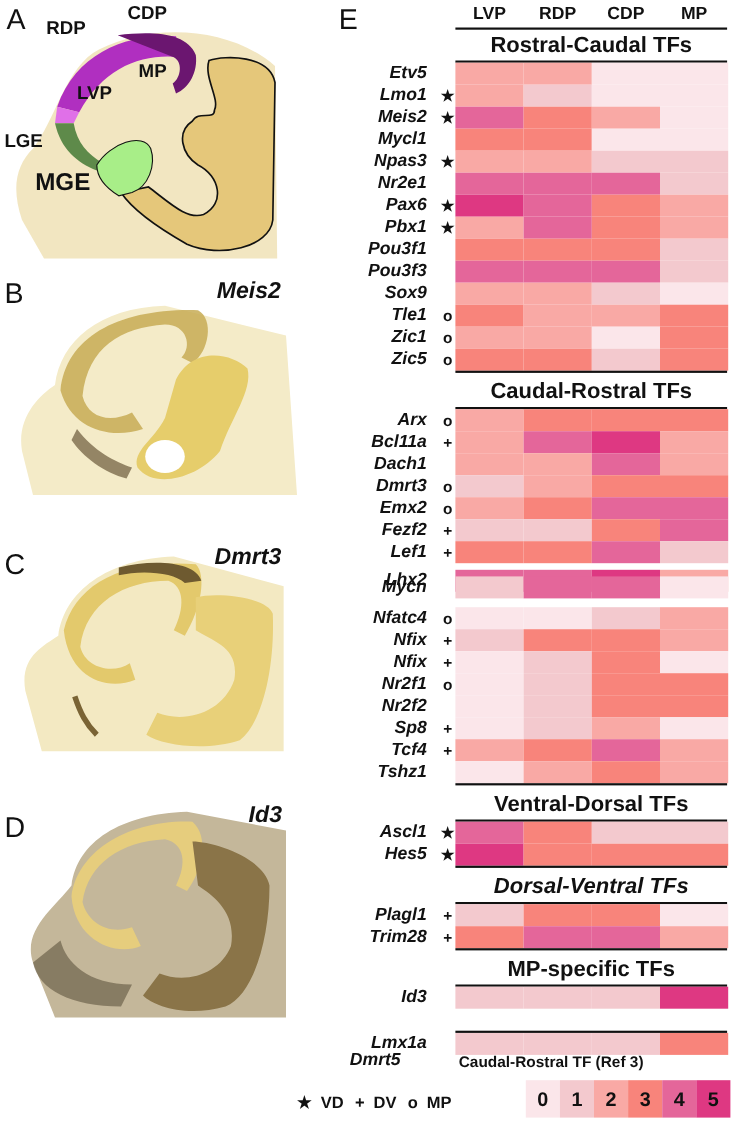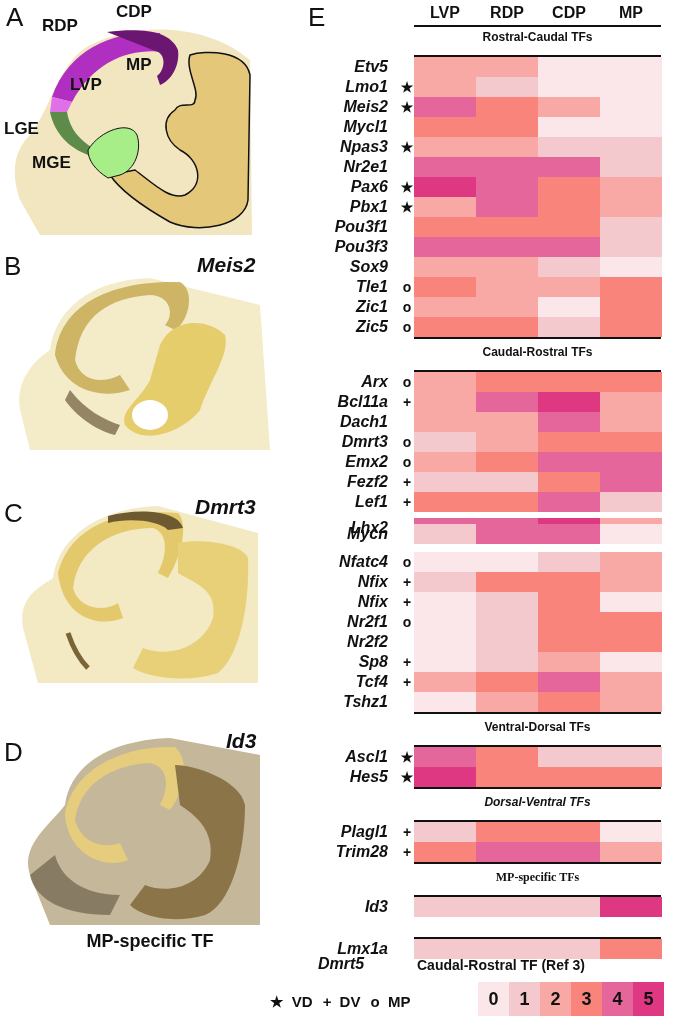--- a/index.html
+++ b/index.html
@@ -5,21 +5,21 @@
   html,body{margin:0;padding:0;background:#fff;}
   body{width:673px;height:1022px;position:relative;overflow:hidden;font-family:"Liberation Sans",sans-serif;color:#111;}
   .abs{position:absolute;}
   .panel-letter{font-size:26px;font-weight:400;font-family:"Liberation Sans",sans-serif;}
   .gene-title{font-style:italic;font-weight:700;font-size:21px;}
   .caption{font-weight:700;font-size:18px;text-align:center;width:300px;}
   
   #heat{position:absolute;left:300px;top:0;width:373px;height:1022px;}
   .colhdr{position:absolute;top:4px;font-weight:700;font-size:16px;width:62px;text-align:center;}
   .hline{position:absolute;left:114px;width:247px;height:2px;background:#111;}
-  .sec-title{position:absolute;left:114px;width:247px;text-align:center;font-weight:700;font-size:12px;}
+  .sec-title{position:absolute;left:114px;width:247px;text-align:center;font-weight:700;font-size:20px;}
   .row{position:absolute;left:0;width:373px;height:20px;}
   .gname{position:absolute;right:285px;top:0;font-style:italic;font-weight:700;font-size:16px;line-height:20px;white-space:nowrap;}
   .mark{position:absolute;left:100px;top:0;width:14px;font-size:14px;font-weight:700;line-height:20px;text-align:center;}
   .cell{position:absolute;top:0;height:20px;width:62px;}
   .legend-sw{position:absolute;top:1000px;width:31px;height:22px;font-weight:700;font-size:18px;text-align:center;line-height:22px;}
 </style>
 </head>
 <body>
 
 <div class="abs" style="left:0;top:0;width:300px;height:240px;">
@@ -31,21 +31,21 @@
     <path d="M52,97 L72,102 L67,112 L50,112 Z" fill="#e070e8"></path>
     <path d="M50,112 L67,112 C70,130 80,140 93,148 L88,155 C70,148 55,135 50,112 Z" fill="#5e8a4a"></path>
     <path d="M88,150 C100,130 130,120 137,135 C142,150 135,170 120,175 L108,178 C95,170 88,160 88,150 Z" fill="#a8ee88" stroke="#111" stroke-width="1"></path>
   </svg>
   <div class="abs panel-letter" style="left:6px;top:2px;">A</div>
   <div class="abs" style="left:42px;top:16px;font-weight:700;font-size:17px;">RDP</div>
   <div class="abs" style="left:116px;top:2px;font-weight:700;font-size:17px;">CDP</div>
   <div class="abs" style="left:126px;top:55px;font-weight:700;font-size:17px;">MP</div>
   <div class="abs" style="left:70px;top:75px;font-weight:700;font-size:17px;">LVP</div>
   <div class="abs" style="left:4px;top:119px;font-weight:700;font-size:17px;">LGE</div>
-  <div class="abs" style="left:32px;top:153px;font-weight:700;font-size:17px;">MGE</div>
+  <div class="abs" style="left:32px;top:153px;font-weight:700;font-size:22px;">MGE</div>
 </div>
 
 <div class="abs" style="left:0;top:245px;width:300px;height:245px;">
   <svg class="abs" style="left:10px;top:15px" width="260" height="190" viewBox="0 0 260 190">
     <path d="M10,150 C5,120 25,100 40,90 C45,50 80,20 140,18 L250,45 L260,190 L20,190 Z" fill="#f4ebc8"></path>
     <path d="M45,95 C50,45 100,20 170,22 C185,30 180,60 165,70 L155,65 C165,55 160,35 140,35 C100,38 70,55 65,100 C70,120 90,125 110,115 L120,130 C90,140 55,130 45,95 Z" fill="#c7ab55" opacity="0.85"></path>
     <path d="M150,85 C165,55 200,60 215,75 C220,95 200,120 190,150 C170,175 130,185 115,165 C110,150 130,140 140,120 Z" fill="#e6cd6b"></path>
     <ellipse cx="140" cy="155" rx="18" ry="15" fill="#fff"></ellipse>
     <path d="M60,130 C75,150 95,160 110,165 L105,175 C85,170 65,155 55,140 Z" fill="#6b5a3a" opacity="0.7"></path>
   </svg>
@@ -67,21 +67,20 @@
 
 <div class="abs" style="left:0;top:735px;width:300px;height:287px;">
   <svg class="abs" style="left:20px;top:0px" width="240" height="195" viewBox="0 0 240 195">
     <path d="M10,140 C0,110 30,90 45,70 C50,30 90,5 150,3 L240,20 L240,190 L30,190 Z" fill="#c4b79a"></path>
     <path d="M45,80 C50,40 95,10 155,12 C170,25 165,55 150,75 L140,70 C150,50 148,32 130,28 C90,30 60,50 55,85 C60,105 80,115 100,108 L108,125 C85,135 48,120 45,80 Z" fill="#e6cd7d"></path>
     <path d="M155,30 C175,30 220,45 225,70 C225,120 210,170 185,180 C150,190 120,180 110,170 L125,150 C150,160 180,150 190,125 C195,95 175,80 160,70 Z" fill="#8a7448"></path>
     <path d="M10,140 C15,165 45,180 90,180 L100,160 C60,160 40,140 35,120 Z" fill="#6e634c" opacity="0.7"></path>
   </svg>
   <div class="abs panel-letter" style="left:4px;top:2px;">D</div>
   <div class="abs gene-title" style="left:226px;top:-6px;">Id3</div>
-  <div class="abs caption" style="left:0;top:196px;">MP-specific TF</div>
 </div>
 
 <div id="heat">
   <div class="abs panel-letter" style="left:8px;top:2px;">E</div>
   <div class="colhdr" style="left:114px;">LVP</div>
   <div class="colhdr" style="left:176px;">RDP</div>
   <div class="colhdr" style="left:238px;">CDP</div>
   <div class="colhdr" style="left:300px;">MP</div>
   <div class="hline" style="top:25px;"></div>
   <div id="sections">
@@ -370,21 +369,21 @@
       </div>
       <div class="row" style="top: 842px;">
         <div class="gname">Trim28</div>
         <div class="mark">+</div>
         <div class="cell" style="left: 114px; background: rgb(248, 132, 123);"></div>
         <div class="cell" style="left: 176px; background: rgb(228, 102, 154);"></div>
         <div class="cell" style="left: 238px; background: rgb(228, 102, 154);"></div>
         <div class="cell" style="left: 300px; background: rgb(249, 169, 165);"></div>
       </div>
       <div class="hline" style="top: 862px;"></div>
-      <div class="sec-title" style="top: 870px; font-family: Liberation Serif, serif;">MP-specific TFs</div>
+      <div class="sec-title" style="top: 870px;">MP-specific TFs</div>
       <div class="hline" style="top: 895px;"></div>
       <div class="row" style="top: 897px;">
         <div class="gname">Id3</div>
         <div class="mark"></div>
         <div class="cell" style="left: 114px; background: rgb(243, 201, 206);"></div>
         <div class="cell" style="left: 176px; background: rgb(243, 201, 206);"></div>
         <div class="cell" style="left: 238px; background: rgb(243, 201, 206);"></div>
         <div class="cell" style="left: 300px; background: rgb(222, 56, 130);"></div>
       </div>
       <div class="row" style="top: 939px;">

